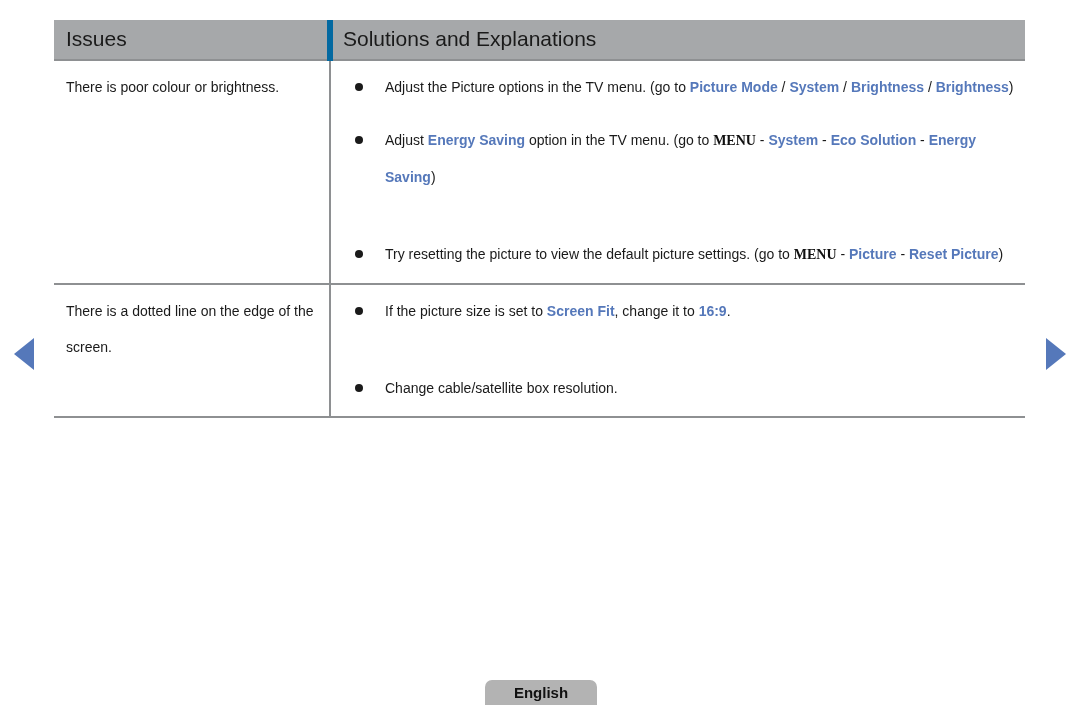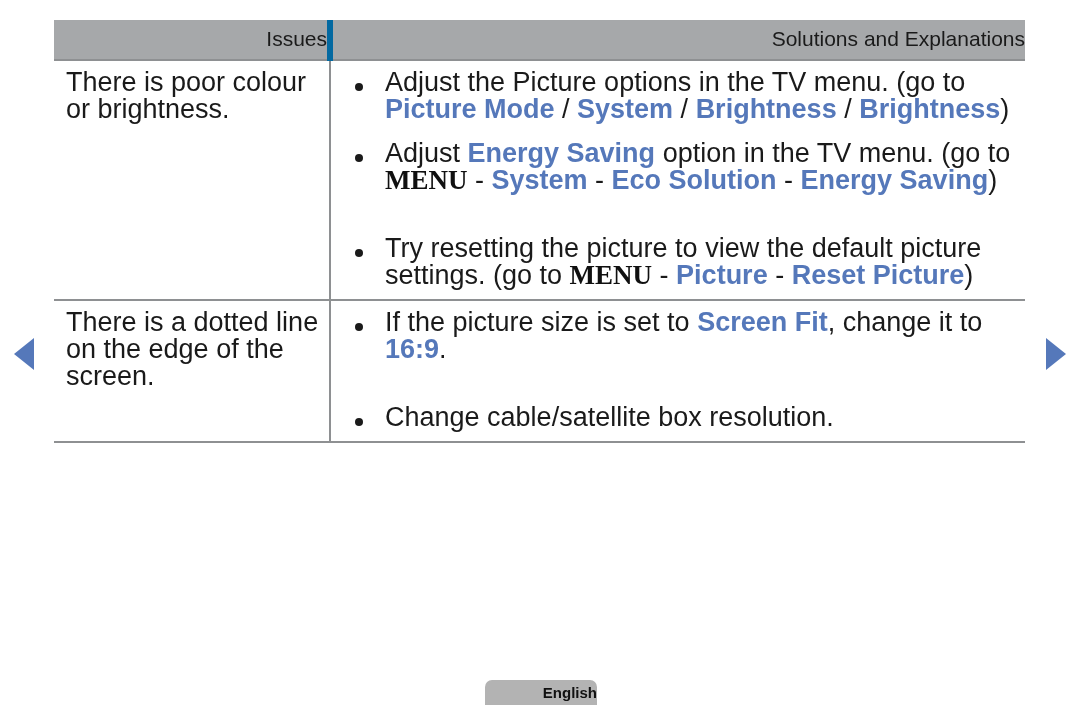--- a/index.html
+++ b/index.html
@@ -45,37 +45,37 @@
   table.faq {
     width: 100%;
     border-collapse: collapse;
     table-layout: fixed;
   }
   table.faq col.c1 { width: 276px; }
   table.faq col.c2 { width: 695px; }
 
   table.faq thead th {
     background: #a6a8aa;
-    text-align: right;
+    text-align: left;
     font-weight: normal;
     font-size: 21px;
     color: #1a1a1a;
     padding: 7px 0 8px 12px;
     border-bottom: 2px solid #8e9092;
     vertical-align: middle;
   }
   table.faq thead th.th-sol {
     border-left: 6px solid #0369a1;
     padding-left: 10px;
   }
 
   table.faq tbody td {
     vertical-align: top;
-    font-size: 27px;
-    line-height: 27px;
+    font-size: 14px;
+    line-height: 36px;
     color: #1a1a1a;
     border-bottom: 2px solid #8e9092;
     padding: 8px 0 10px 0;
   }
   table.faq tbody td.issue {
     padding-left: 12px;
     padding-right: 6px;
   }
   table.faq tbody td.sol {
     border-left: 2px solid #8e9092;
@@ -121,21 +121,21 @@
   .lang-btn {
     position: absolute;
     left: 485px;
     top: 680px;
     width: 112px;
     height: 25px;
     background: #b3b3b3;
     border-radius: 7px 7px 0 0;
     display: flex;
     align-items: center;
-    justify-content: flex-end;
+    justify-content: center;
     font-size: 15px;
     font-weight: bold;
     color: #111111;
   }
 </style>
 </head>
 <body>
 
 <div class="nav-arrow left"></div>
 

